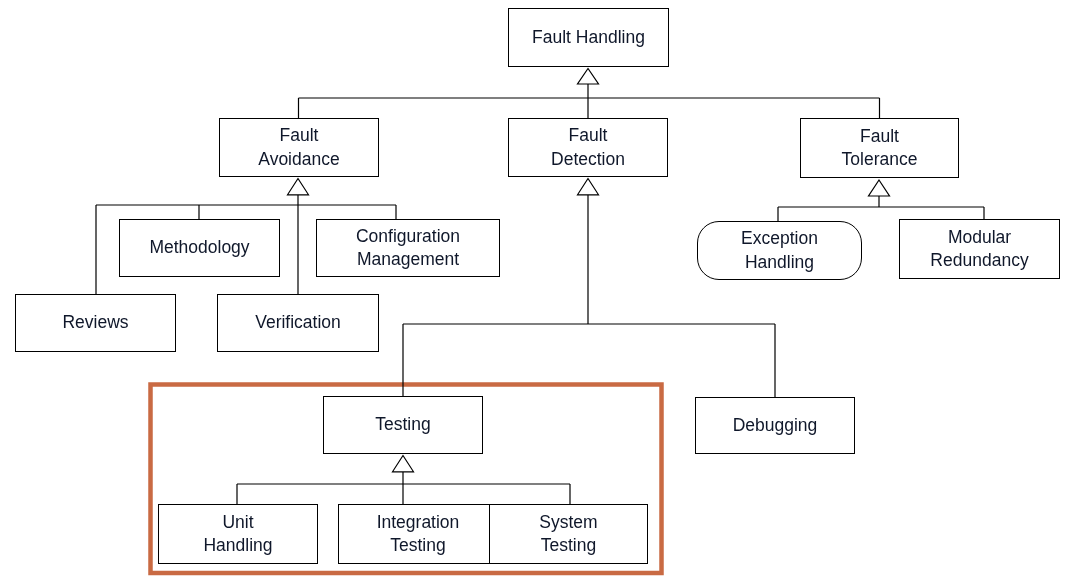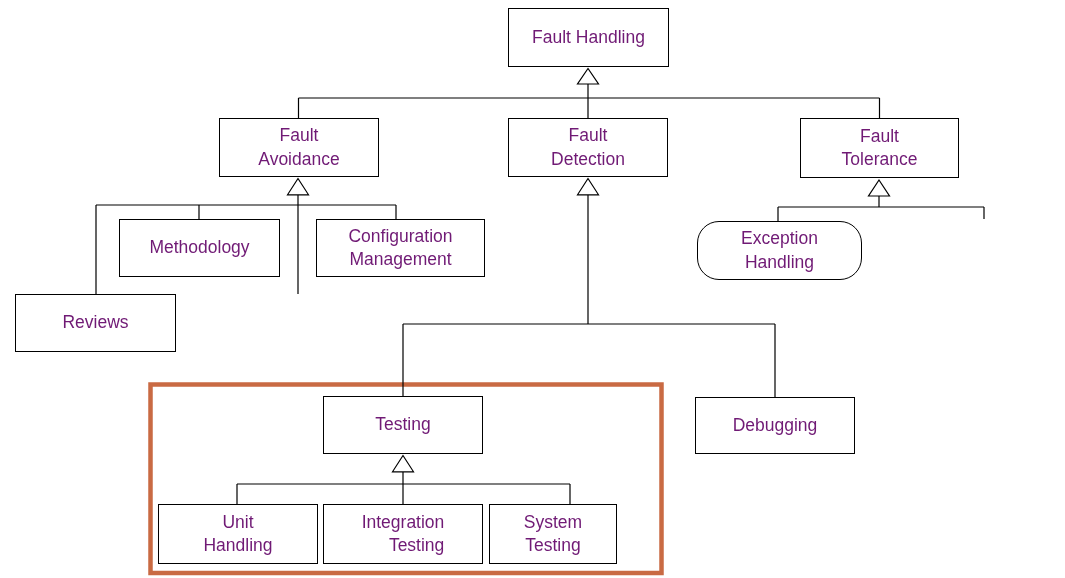--- a/index.html
+++ b/index.html
@@ -11,21 +11,21 @@
     overflow:hidden;
   }
   #wires{position:absolute;left:0;top:0;width:1065px;height:578px;}
   .node{
     position:absolute;
     box-sizing:border-box;
     background:#ffffff;
     border:1.5px solid #000000;
     display:flex;align-items:center;justify-content:center;
     text-align:center;
-    font-size:17.5px;line-height:1.32;color:#701a75;
+    font-size:17.5px;line-height:1.32;color:#0f172a;
     white-space:pre-line;
   }
 </style>
 </head>
 <body>
 
 <div id="canvas">
 
   <svg id="wires" width="1065" height="578" viewBox="0 0 1065 578">
 
@@ -59,36 +59,39 @@
 Avoidance</div>
 
   <div class="node" style="left:508px;top:118px;width:160px;height:59px;">Fault
 Detection</div>
 
   <div class="node" style="left:800px;top:118px;width:159px;height:60px;">Fault
 Tolerance</div>
 
   <div class="node" style="left:119px;top:219px;width:161px;height:58px;">Methodology</div>
 
-  <div class="node" style="left:316px;top:219px;width:169px;height:58px;">Configuration
+  <div class="node" style="left:316px;top:219px;width:184px;height:58px;">Configuration
 Management</div>
 
   <div class="node" style="left:15px;top:294px;width:161px;height:58px;text-align:right;">Reviews</div>
 
+  <div class="node" style="left:217px;top:294px;width:162px;height:58px;">Verification</div>
 
   <div class="node" style="left:697px;top:221px;width:165px;height:59px;border-radius:22px;">Exception
 Handling</div>
 
+  <div class="node" style="left:899px;top:219px;width:161px;height:60px;">Modular
+Redundancy</div>
 
   <div class="node" style="left:323px;top:396px;width:160px;height:58px;">Testing</div>
 
   <div class="node" style="left:695px;top:397px;width:160px;height:57px;">Debugging</div>
 
   <div class="node" style="left:158px;top:504px;width:160px;height:60px;">Unit
 Handling</div>
 
-  <div class="node" style="left:323px;top:504px;width:160px;height:60px;text-align:right;">Integration
+  <div class="node" style="left:338px;top:504px;width:160px;height:60px;">Integration
 Testing</div>
 
-  <div class="node" style="left:489px;top:504px;width:128px;height:60px;">System
+  <div class="node" style="left:489px;top:504px;width:159px;height:60px;">System
 Testing</div>
 
 </div>
 
 </body></html>

